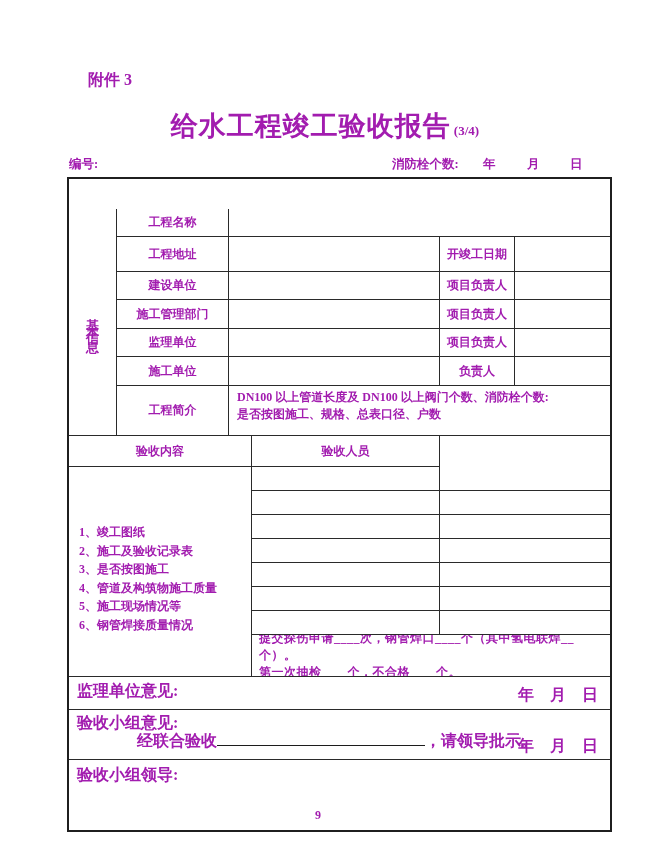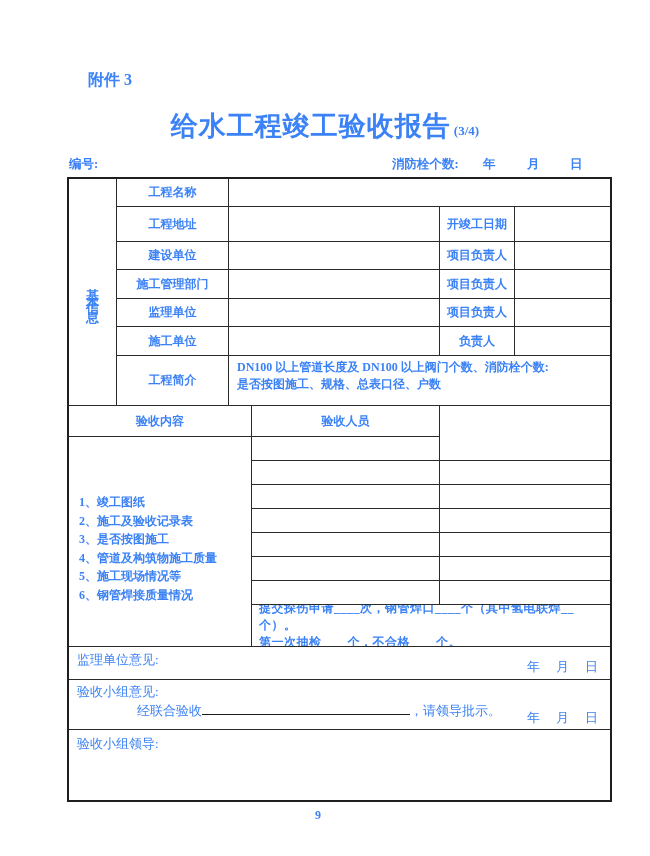--- a/index.html
+++ b/index.html
@@ -1,55 +1,55 @@
 <!DOCTYPE html>
 <html><head>
 <meta charset="utf-8">
 <style>
   html,body{margin:0;padding:0;background:#e8e8e8;}
   .page{
     position:relative;width:650px;height:856px;background:#ffffff;
-    font-family:"Liberation Serif","DejaVu Serif",serif;color:#3b82f6;
+    font-family:"Liberation Serif","DejaVu Serif",serif;color:#a21caf;
     overflow:hidden;box-sizing:border-box;
   }
   .attachment{position:absolute;left:88px;top:70px;font-size:16px;font-weight:700;}
   .title{position:absolute;left:0;top:108px;width:650px;margin:0;text-align:center;
     font-size:27px;font-weight:700;letter-spacing:1px;}
   .title .suffix{font-size:13px;font-weight:700;letter-spacing:0;margin-left:3px;}
   .meta{position:absolute;left:67px;top:156px;width:541px;height:16px;
     font-size:12.5px;font-weight:700;}
   .meta .serial{position:absolute;left:2px;top:0;}
   .meta .vtime{position:absolute;left:325px;top:0;}
   .meta .yy{position:absolute;left:416px;top:0;}
   .meta .mm{position:absolute;left:460px;top:0;}
   .meta .dd{position:absolute;left:503px;top:0;}
 
   .table{position:absolute;left:67px;top:177px;width:541px;
     border:2px solid #1f1f1f;box-sizing:content-box;background:#fff;}
 
   .gA{display:grid;grid-template-columns:48px 112px 211px 75px 95px;
-      grid-template-rows:28px 35px 28px 29px 28px 29px 50px;}
+      grid-template-rows:28px 35px 28px 29px 28px 29px 50px;margin-top:30px;}
   .gB{display:grid;grid-template-columns:183px 188px 170px;
       grid-template-rows:31px repeat(7,24px) 42px;}
   .c{border-right:1.5px solid #2a2a2a;border-bottom:1.5px solid #2a2a2a;
      display:flex;align-items:center;justify-content:center;
      font-size:12px;font-weight:700;box-sizing:border-box;overflow:hidden;}
   .nr{border-right:none;}
   .vwrap{display:flex;align-items:center;justify-content:center;}
   .vert{writing-mode:vertical-rl;text-orientation:upright;letter-spacing:7px;
      font-size:13px;font-weight:700;line-height:1;}
   .brief{flex-direction:column;align-items:flex-start;justify-content:flex-start;
      padding:3px 8px;line-height:17px;font-size:12px;text-align:left;}
   .listcell{flex-direction:column;align-items:flex-start;justify-content:flex-start;
      padding:56px 6px 0 10px;line-height:18.5px;font-size:12px;text-align:left;}
   .flawcell{flex-direction:column;align-items:flex-start;justify-content:center;
      padding:3px 7px;line-height:17px;font-size:12px;text-align:left;letter-spacing:0.5px;}
 
   .box{position:relative;border-bottom:1.5px solid #2a2a2a;box-sizing:border-box;
-     font-size:13px;font-weight:400;}
+     font-size:16px;font-weight:700;}
   .box.last{border-bottom:none;}
   .box-label{position:absolute;left:8px;top:4px;}
   .ymd{position:absolute;right:12px;bottom:3px;display:flex;gap:16px;}
   .joint-line{position:absolute;left:68px;top:21px;white-space:nowrap;}
   .uline{display:inline-block;width:208px;height:13px;
      border-bottom:1.2px solid #1c1c1c;vertical-align:baseline;}
 
   .pagenum{position:absolute;left:0;top:808px;width:636px;text-align:center;
      font-size:12px;font-weight:700;}
 </style>

